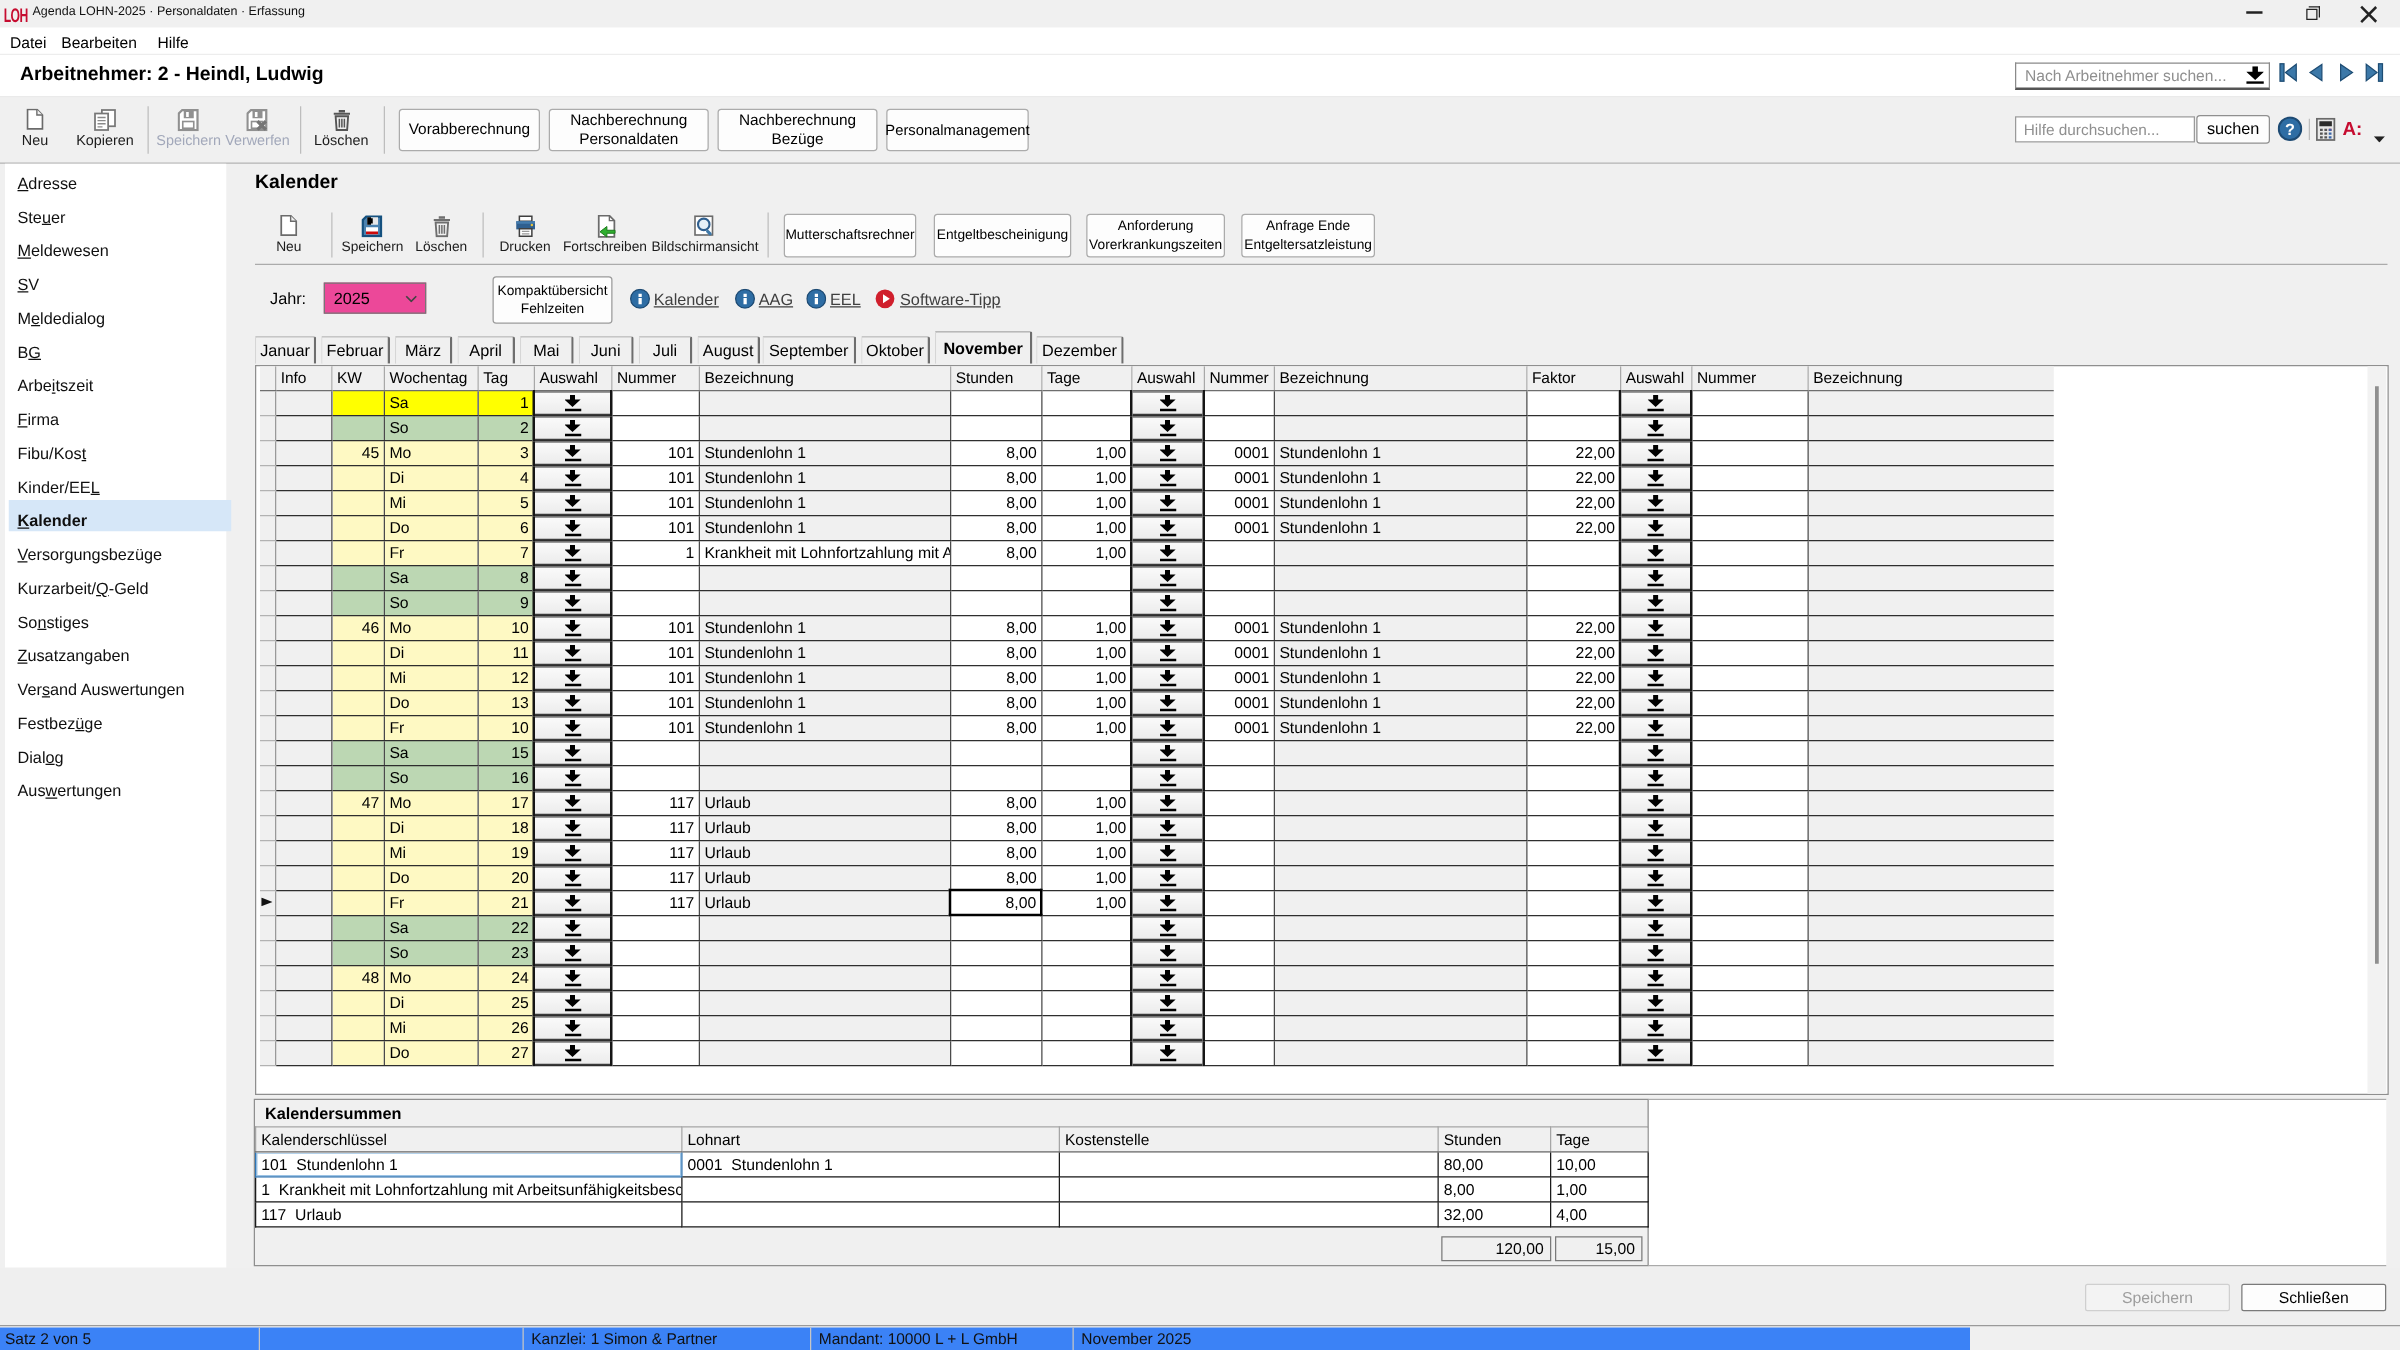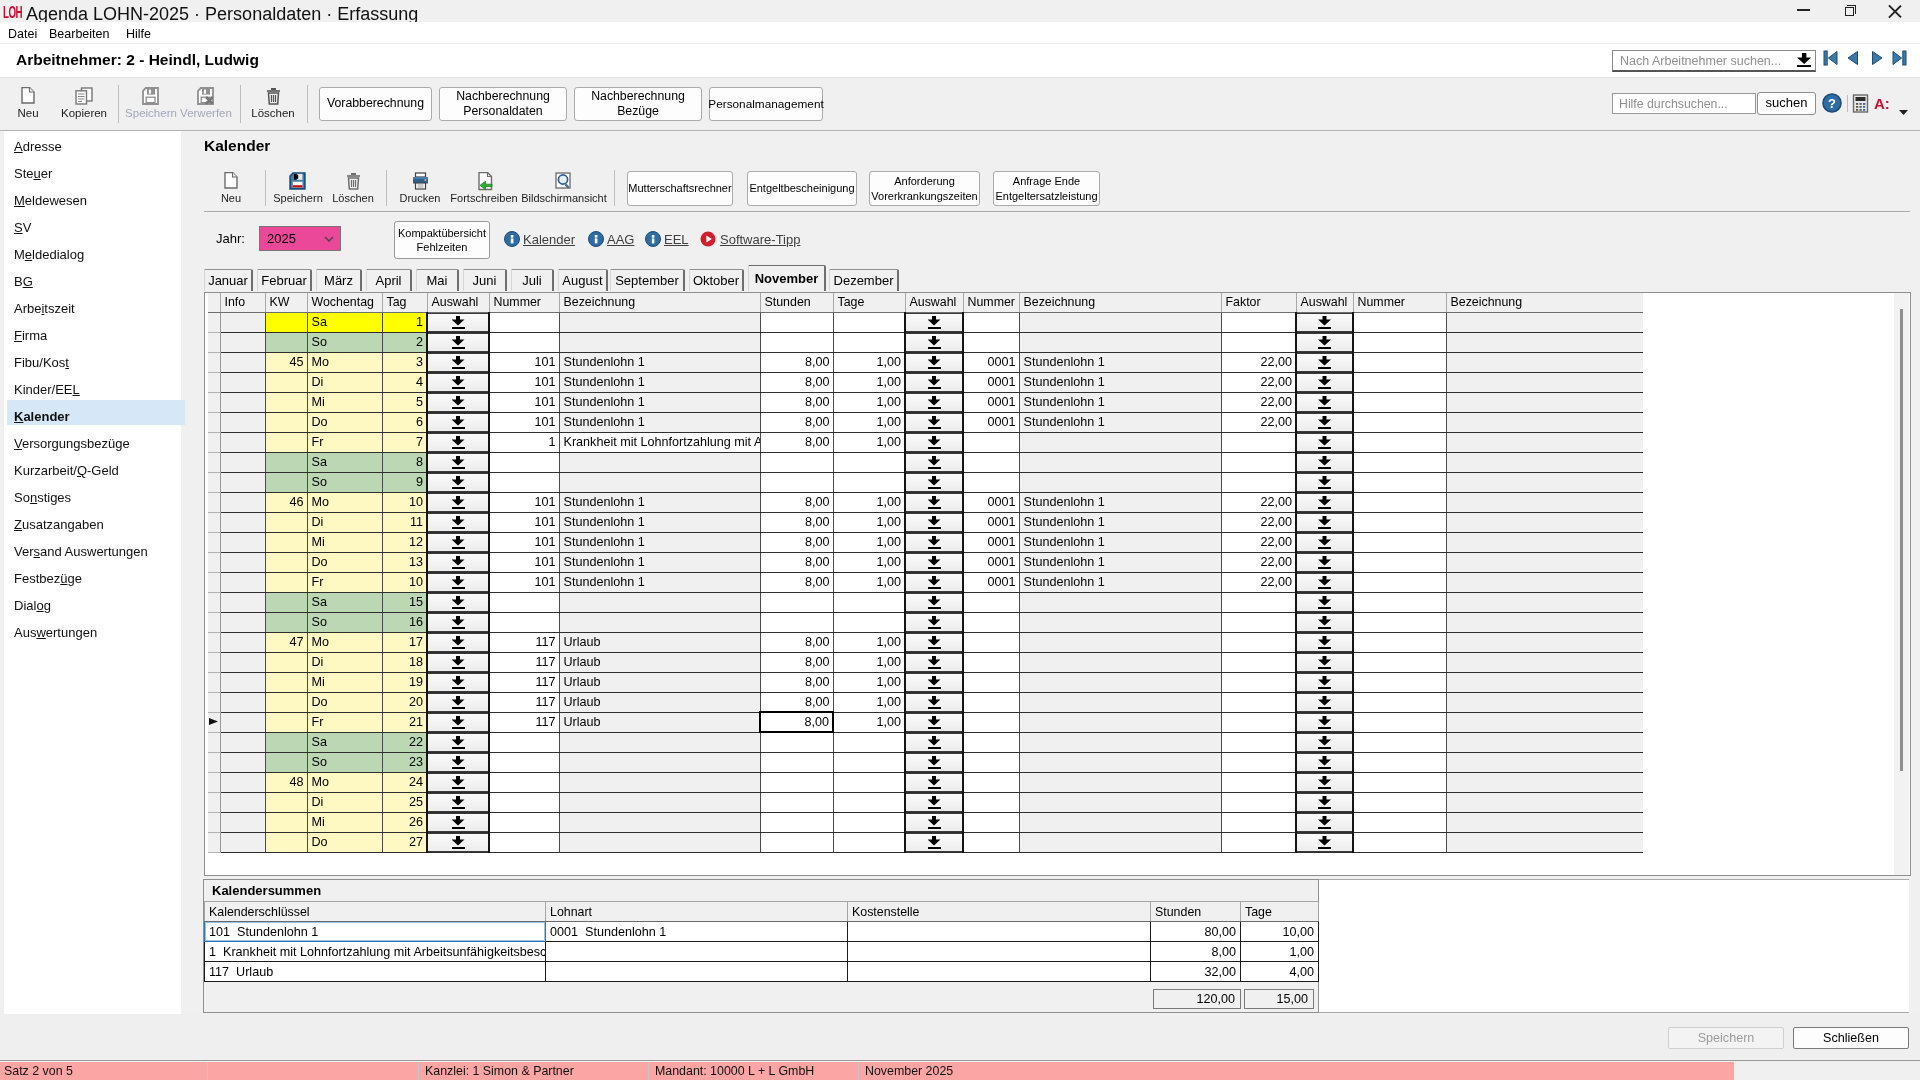--- a/index.html
+++ b/index.html
@@ -2,21 +2,21 @@
 <html><head><meta charset="utf-8"><title>Agenda LOHN</title>
 <style>
 *{margin:0;padding:0;box-sizing:border-box}
 html,body{width:1920px;height:1080px;overflow:hidden}
 body{font-family:"Liberation Sans",sans-serif;background:#f0f0f0;position:relative;color:#000}
 .abs{position:absolute}
 
 
 #titlebar{left:0;top:0;width:1920px;height:22px;background:#f0f0f0}
 #loh{left:3px;top:4px;font-weight:bold;font-size:12.5px;color:#c60c30;transform:scale(.78,1.25);transform-origin:left top;letter-spacing:-.6px}
-#ttext{left:26px;top:4px;font-size:18px;color:#111}
+#ttext{left:26px;top:4px;font-size:10px;color:#111}
 #wmin{left:1797px;top:9px;width:13px;height:2px;background:#222}
 #wmax{left:1845px;top:5px;width:11px;height:11px}
 #wmax .b{position:absolute;border:1.6px solid #222}
 #wclose{left:1888px;top:4px;width:13px;height:13px}
 #wclose:before,#wclose:after{content:"";position:absolute;left:6px;top:-1px;width:1.7px;height:17px;background:#222}
 #wclose:before{transform:rotate(45deg)}
 #wclose:after{transform:rotate(-45deg)}
 
 
 #menubar{left:0;top:22px;width:1920px;height:22px;background:#fff;font-size:12.5px;border-bottom:1px solid #ededed}
@@ -84,30 +84,30 @@
 .dlarr:after{content:"";position:absolute;left:0;top:11px;width:13px;height:2px;background:#000}
 #vscroll{left:1894px;top:293px;width:15px;height:582px;background:#f2f2f2}
 #vthumb{left:6px;top:16px;width:3px;height:462px;background:#8f8f8f}
 
 
 #ksum{left:203px;top:879px;width:1116px;height:134px;border:1px solid #8f8f8f;background:#f0f0f0}
 #ksum .title{position:absolute;left:8px;top:3px;font-weight:bold;font-size:13px}
 #ktab{border-collapse:collapse;table-layout:fixed;position:absolute;left:0;top:21px;width:1114px}
 #ktab td{border:1px solid #1c1c1c;height:20px;background:#fff;font-size:12.6px;padding:0 4px;overflow:hidden;white-space:nowrap}
 #ktab tr.h td{background:#f0f0f0;border:1px solid #a5a5a5;border-bottom:1px solid #6a6a6a;font-size:12.4px}
-#ktab td.r{text-align:right}
+#ktab td.r{}
 #ktab td.sel{border:1px solid #2e75b5;box-shadow:inset 0 0 0 1px #9cc3e5}
 .totbox{position:absolute;background:#f0f0f0;border:1px solid #7a7a7a;font-size:12.6px;text-align:right;padding:2px 5px 0 0}
 #kfillr{left:1319px;top:879px;width:590px;height:134px;background:#fff;border-top:1px solid #aaa;border-bottom:1px solid #aaa}
 
 
 #btnstrip{left:0;top:1014px;width:1920px;height:47px;background:#efefef;border-bottom:1px solid #9a9a9a}
 #bsave{left:1668px;top:13px;width:116px;height:22px;background:#f3f3f3;border:1px solid #cfcfcf;border-radius:2px;color:#9d9d9d;font-size:12.6px;text-align:center;line-height:20px;position:absolute}
 #bclose{left:1793px;top:13px;width:116px;height:22px;background:#fdfdfd;border:1px solid #7a7a7a;border-radius:2px;color:#000;font-size:12.6px;text-align:center;line-height:20px;position:absolute}
-#statusbar{left:0;top:1062px;width:1734px;height:18px;background:#fca5a5;font-size:12.4px;color:#111}
+#statusbar{left:0;top:1062px;width:1576px;height:18px;background:#3b82f6;font-size:12.4px;color:#111}
 #statusbar span{position:absolute;top:2px}
 #statusbar i{position:absolute;top:0;width:1px;height:18px;background:#c6c6c6}
 </style></head><body>
 <div id="titlebar" class="abs">
 <div id="loh" class="abs">LOH</div>
 <div id="ttext" class="abs">Agenda LOHN-2025 · Personaldaten · Erfassung</div>
 <div id="wmin" class="abs"></div>
 <div id="wmax" class="abs">
       <div class="b" style="left:2px;top:0;width:9px;height:9px;border-bottom:none;border-left:none"></div>
       <div class="b" style="left:0;top:2px;width:9px;height:9px;background:#f0f0f0"></div>

